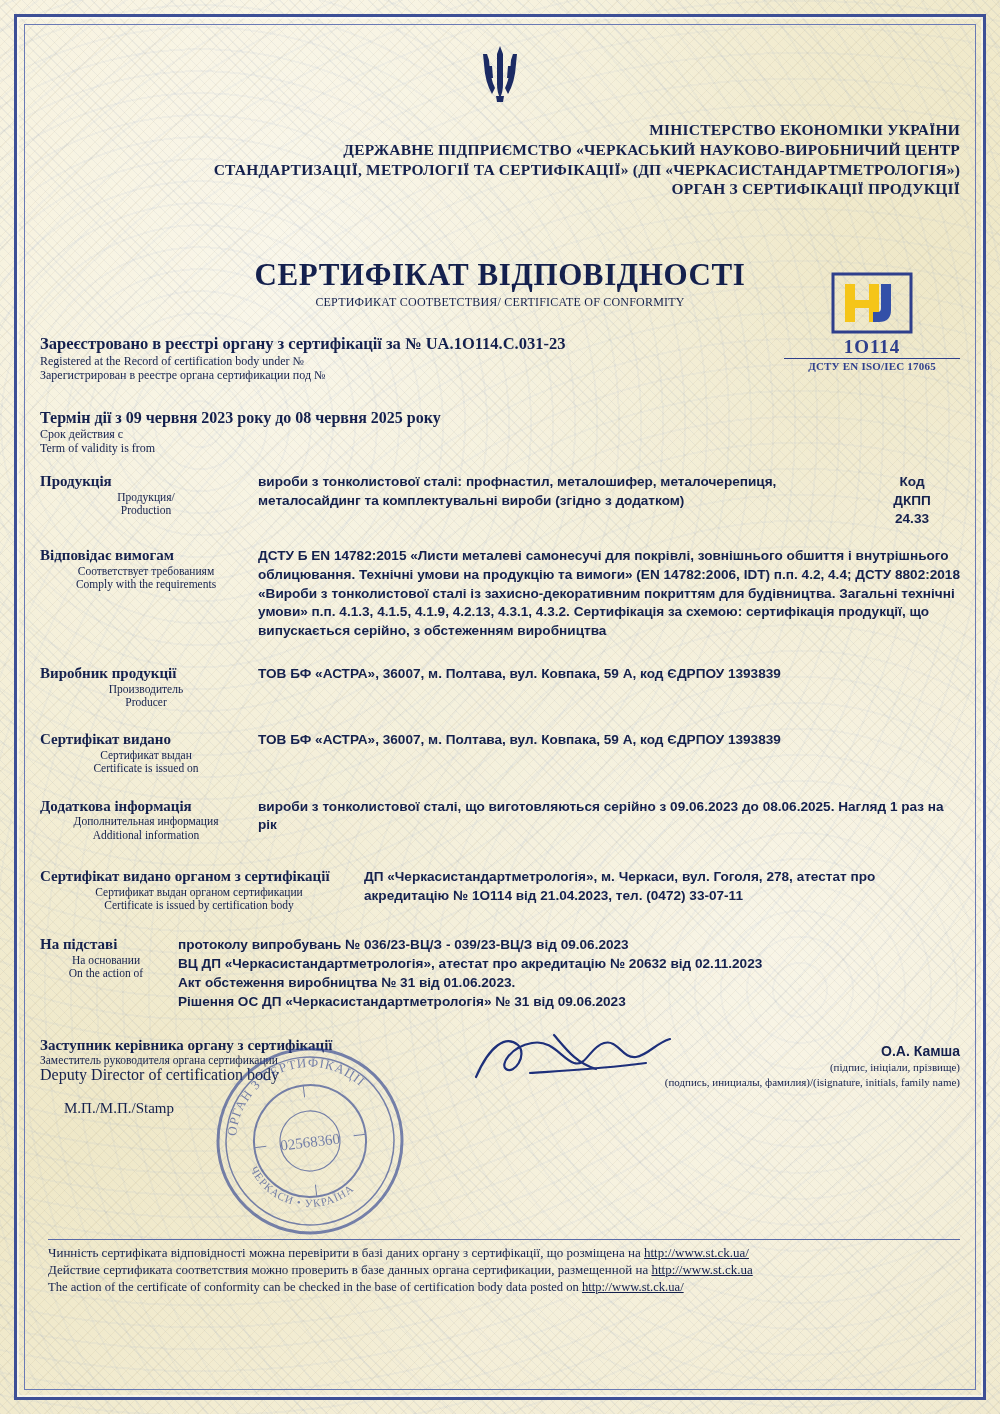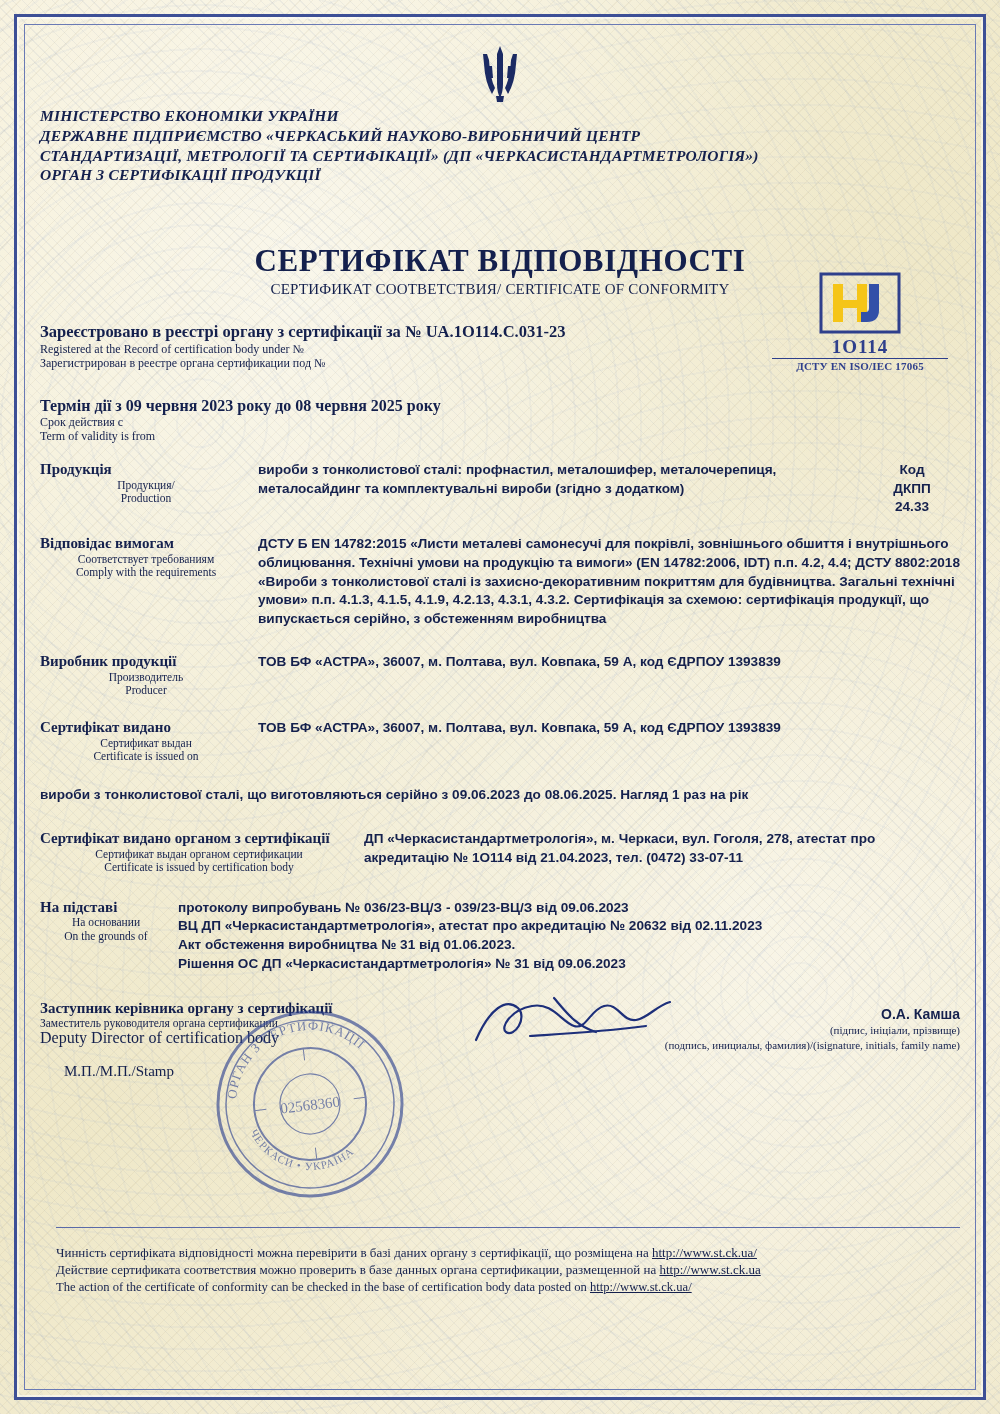--- a/index.html
+++ b/index.html
@@ -50,50 +50,50 @@
   
   .tryzub {
     width: 46px;
     height: 62px;
     margin: 8px auto 0 auto;
     display: block;
   }
 
   
   .header {
-    text-align: left;
+    text-align: right;
+    margin-top: 14px;
     line-height: 1.28;
-    font-style: italic;
   }
   .header div {
     font-weight: bold;
     font-size: 15.5px;
     letter-spacing: 0.2px;
   }
 
   
   .title-block {
     text-align: center;
     margin-top: 58px;
   }
   .title-main {
     font-size: 31px;
     font-weight: bold;
     letter-spacing: 0.6px;
   }
   .title-sub {
-    font-size: 15px;
+    font-size: 12px;
     letter-spacing: 0.2px;
     margin-top: 2px;
   }
 
   
   .accred {
     position: absolute;
-    right: 12px;
+    right: 0px;
     top: 236px;
     width: 176px;
     text-align: center;
   }
   .accred-logo {
     width: 82px;
     height: 62px;
     margin: 0 auto;
     display: block;
   }
@@ -227,25 +227,25 @@
     top: 4px;
     width: 200px;
     height: 200px;
     opacity: 0.62;
     transform: rotate(-7deg);
   }
 
   
   .footer {
     position: absolute;
-    left: 16px;
+    left: 8px;
     right: 0;
     bottom: 84px;
     border-top: 1px solid #5a6aa8;
-    padding-top: 16px;
+    padding-top: 4px;
     font-size: 13px;
     line-height: 1.35;
   }
   .footer a {
     color: #14204d;
     text-decoration: underline;
   }
   .footer .f-en { font-size: 12.6px; }
 </style>
 </head>
@@ -337,37 +337,42 @@
     <div class="row" style="margin-top:22px;">
       <div class="label">
         <div class="l-uk">Сертифікат видано</div>
         <div class="l-ru">Сертификат выдан</div>
         <div class="l-en">Certificate is issued on</div>
       </div>
       <div class="value">ТОВ БФ «АСТРА», 36007, м. Полтава, вул. Ковпака, 59 А, код ЄДРПОУ 1393839</div>
     </div>
 
     <div class="row" style="margin-top:22px;">
+      <div class="label">
+        <div class="l-uk">Додаткова інформація</div>
+        <div class="l-ru">Дополнительная информация</div>
+        <div class="l-en">Additional information</div>
+      </div>
       <div class="value">вироби з тонколистової сталі, що виготовляються серійно з 09.06.2023 до 08.06.2025. Нагляд 1 раз на рік</div>
     </div>
 
     <div class="row wide" style="margin-top:26px;">
       <div class="label">
         <div class="l-uk">Сертифікат видано органом з сертифікації</div>
         <div class="l-ru">Сертификат выдан органом сертификации</div>
         <div class="l-en">Certificate is issued by certification body</div>
       </div>
       <div class="value">ДП «Черкасистандартметрологія», м. Черкаси, вул. Гоголя, 278, атестат про акредитацію № 1О114 від 21.04.2023, тел. (0472) 33-07-11</div>
     </div>
 
     <div class="row basis" style="margin-top:24px;">
       <div class="label">
         <div class="l-uk">На підставі</div>
         <div class="l-ru">На основании</div>
-        <div class="l-en">On the grounds of</div>
+        <div class="l-en">On the action of</div>
       </div>
       <div class="value">
         <div>протоколу випробувань № 036/23-ВЦ/З - 039/23-ВЦ/З від 09.06.2023</div>
         <div>ВЦ ДП «Черкасистандартметрологія», атестат про акредитацію № 20632 від 02.11.2023</div>
         <div>Акт обстеження виробництва № 31 від 01.06.2023.</div>
         <div>Рішення ОС ДП «Черкасистандартметрологія» № 31 від 09.06.2023</div>
       </div>
     </div>
 
     <div class="sign-row">

